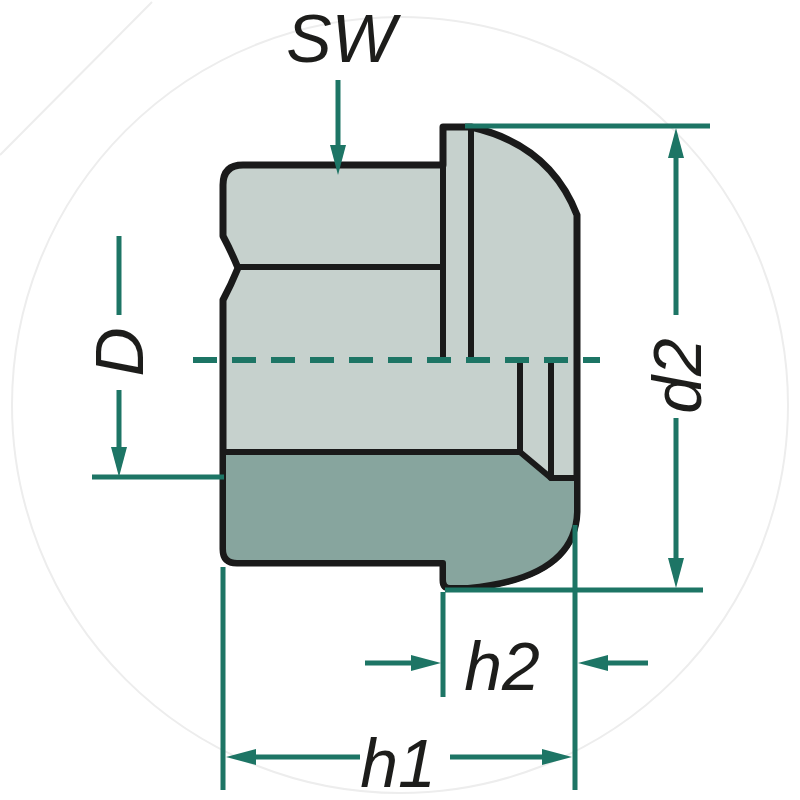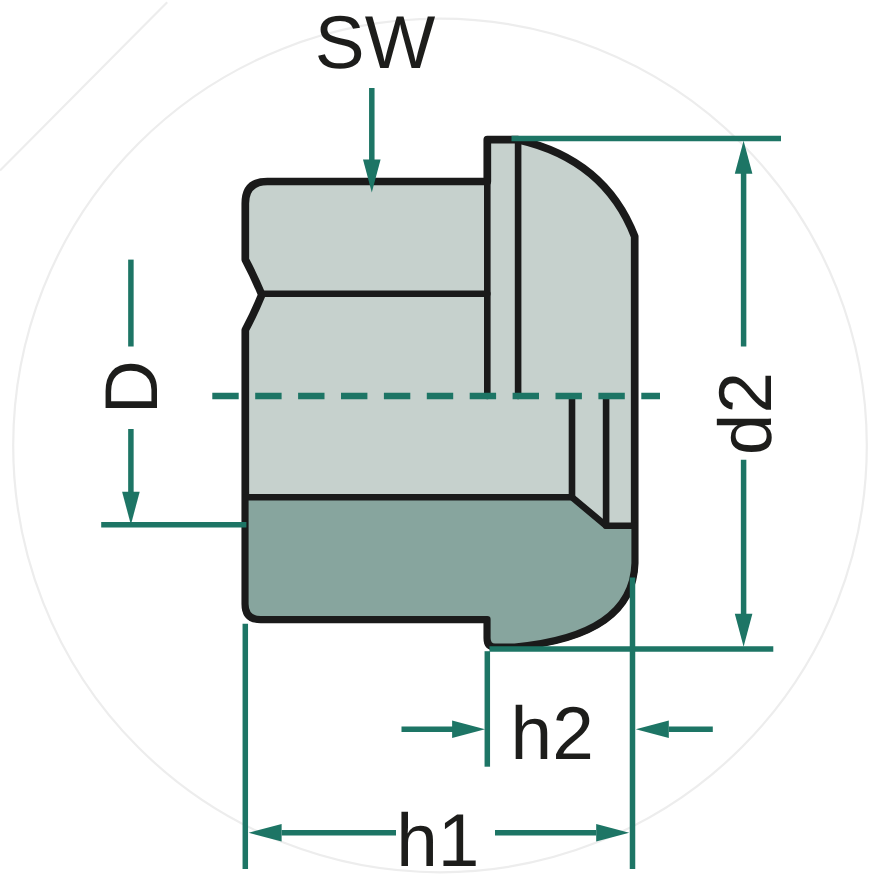--- a/index.html
+++ b/index.html
@@ -1,17 +1,17 @@
 <!DOCTYPE html>
 <html style="--bg: #ffffff; --body: #c6d1cd; --cone: #87a59e; --outline: #1a1a1a; --dim: #1d7565; --text: #1d1d1b; --watermark: #ededed;"><head>
 <meta charset="utf-8">
 <style>
   html,body{margin:0;padding:0;background:#fff;}
   .stage{position:relative;width:800px;height:800px;background:var(--bg,#fff);overflow:hidden;
-         font-family:"Liberation Sans", sans-serif;}
+         font-family:"Liberation Sans", sans-serif;font-style:italic;}
   svg{display:block}
   .watermark{stroke:var(--watermark,#ededed);fill:none;stroke-width:2;}
   .body-fill{fill:var(--body,#c6d1cd);stroke:var(--outline,#1a1a1a);stroke-width:7;stroke-linejoin:round;}
   .cone-fill{fill:var(--cone,#87a59e);stroke:var(--outline,#1a1a1a);stroke-width:6;stroke-linejoin:round;}
   .edge{stroke:var(--outline,#1a1a1a);stroke-width:6;fill:none;stroke-linecap:round;}
   .dim{stroke:var(--dim,#1d7565);stroke-width:5;fill:none;}
   .dim-head{fill:var(--dim,#1d7565);stroke:none;}
   .centerline{stroke:var(--dim,#1d7565);stroke-width:6;fill:none;stroke-dasharray:24 15;}
   .label{fill:var(--text,#1d1d1b);font-family:"Liberation Sans", sans-serif;font-size:68px;
          text-anchor:middle;}

